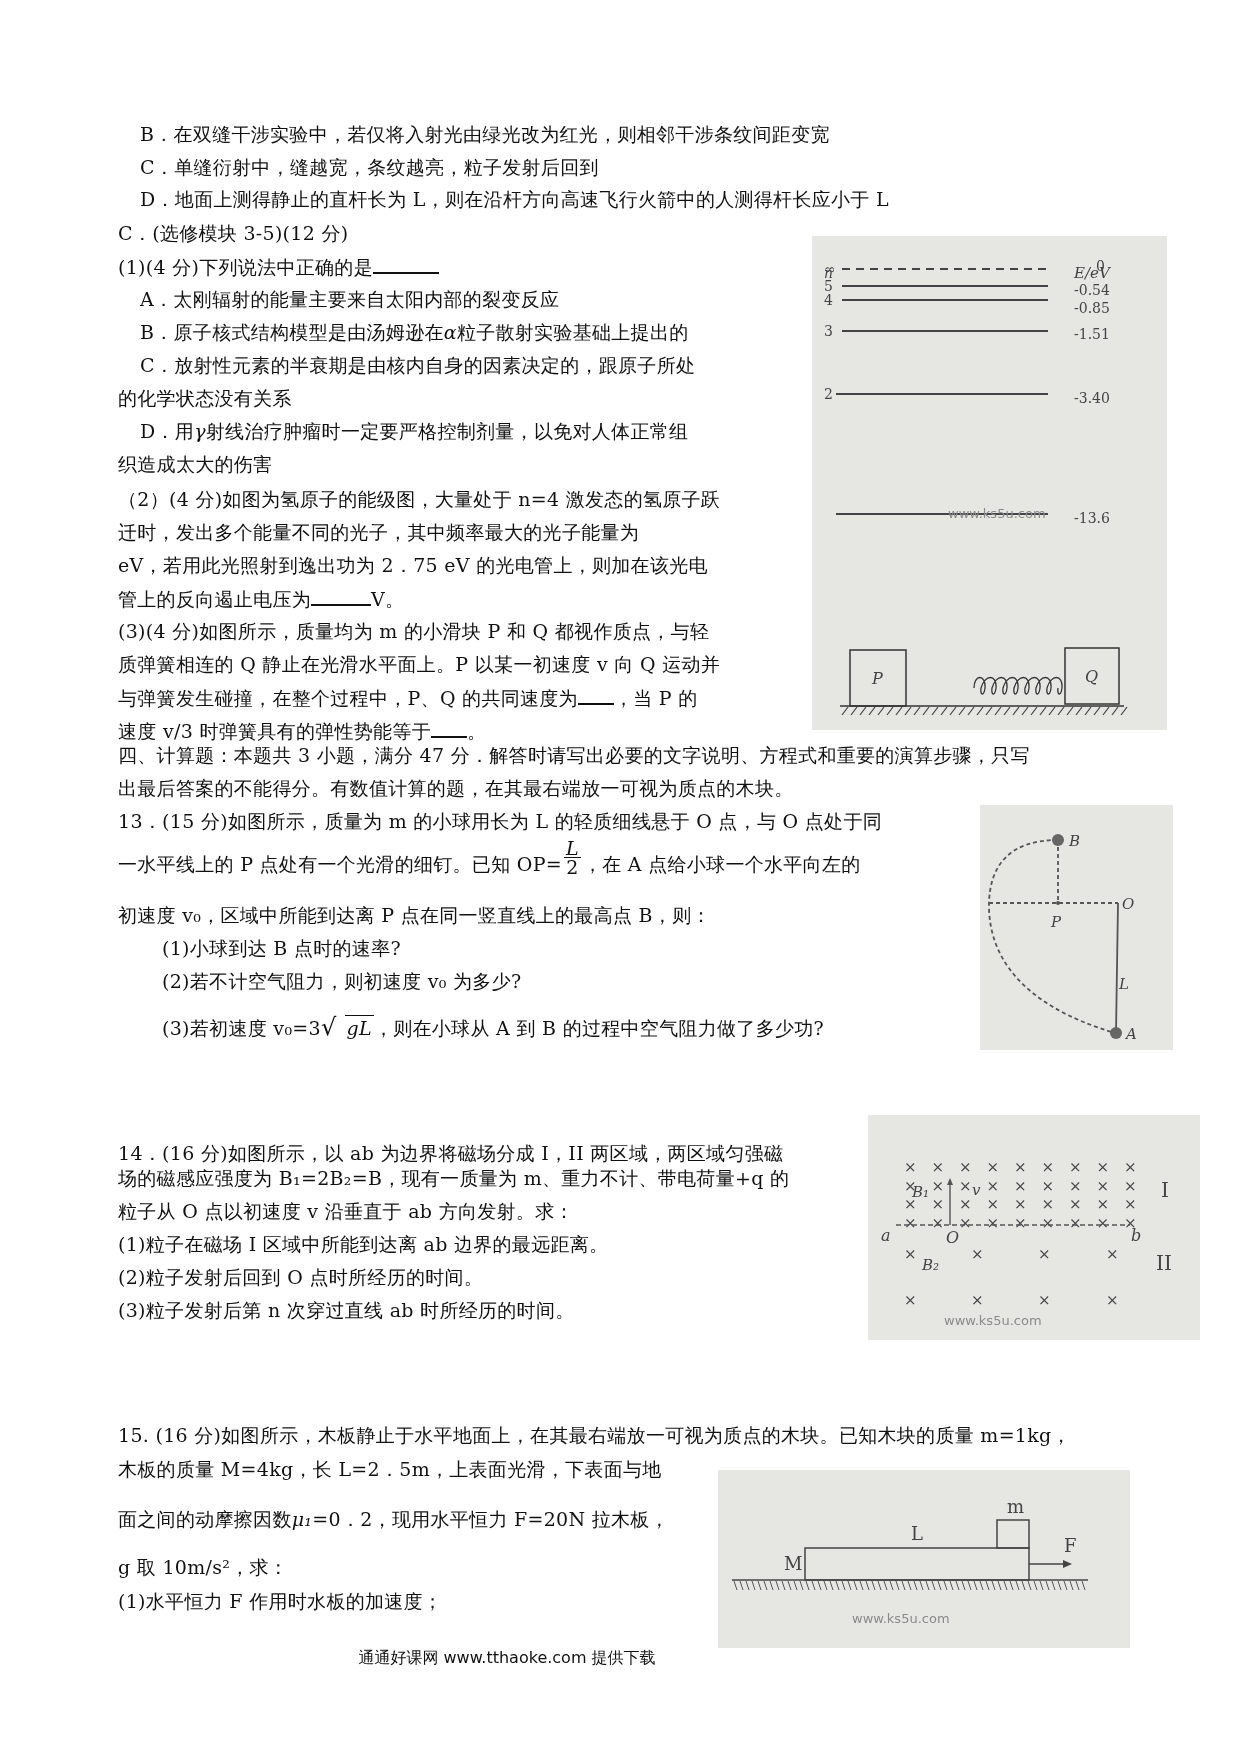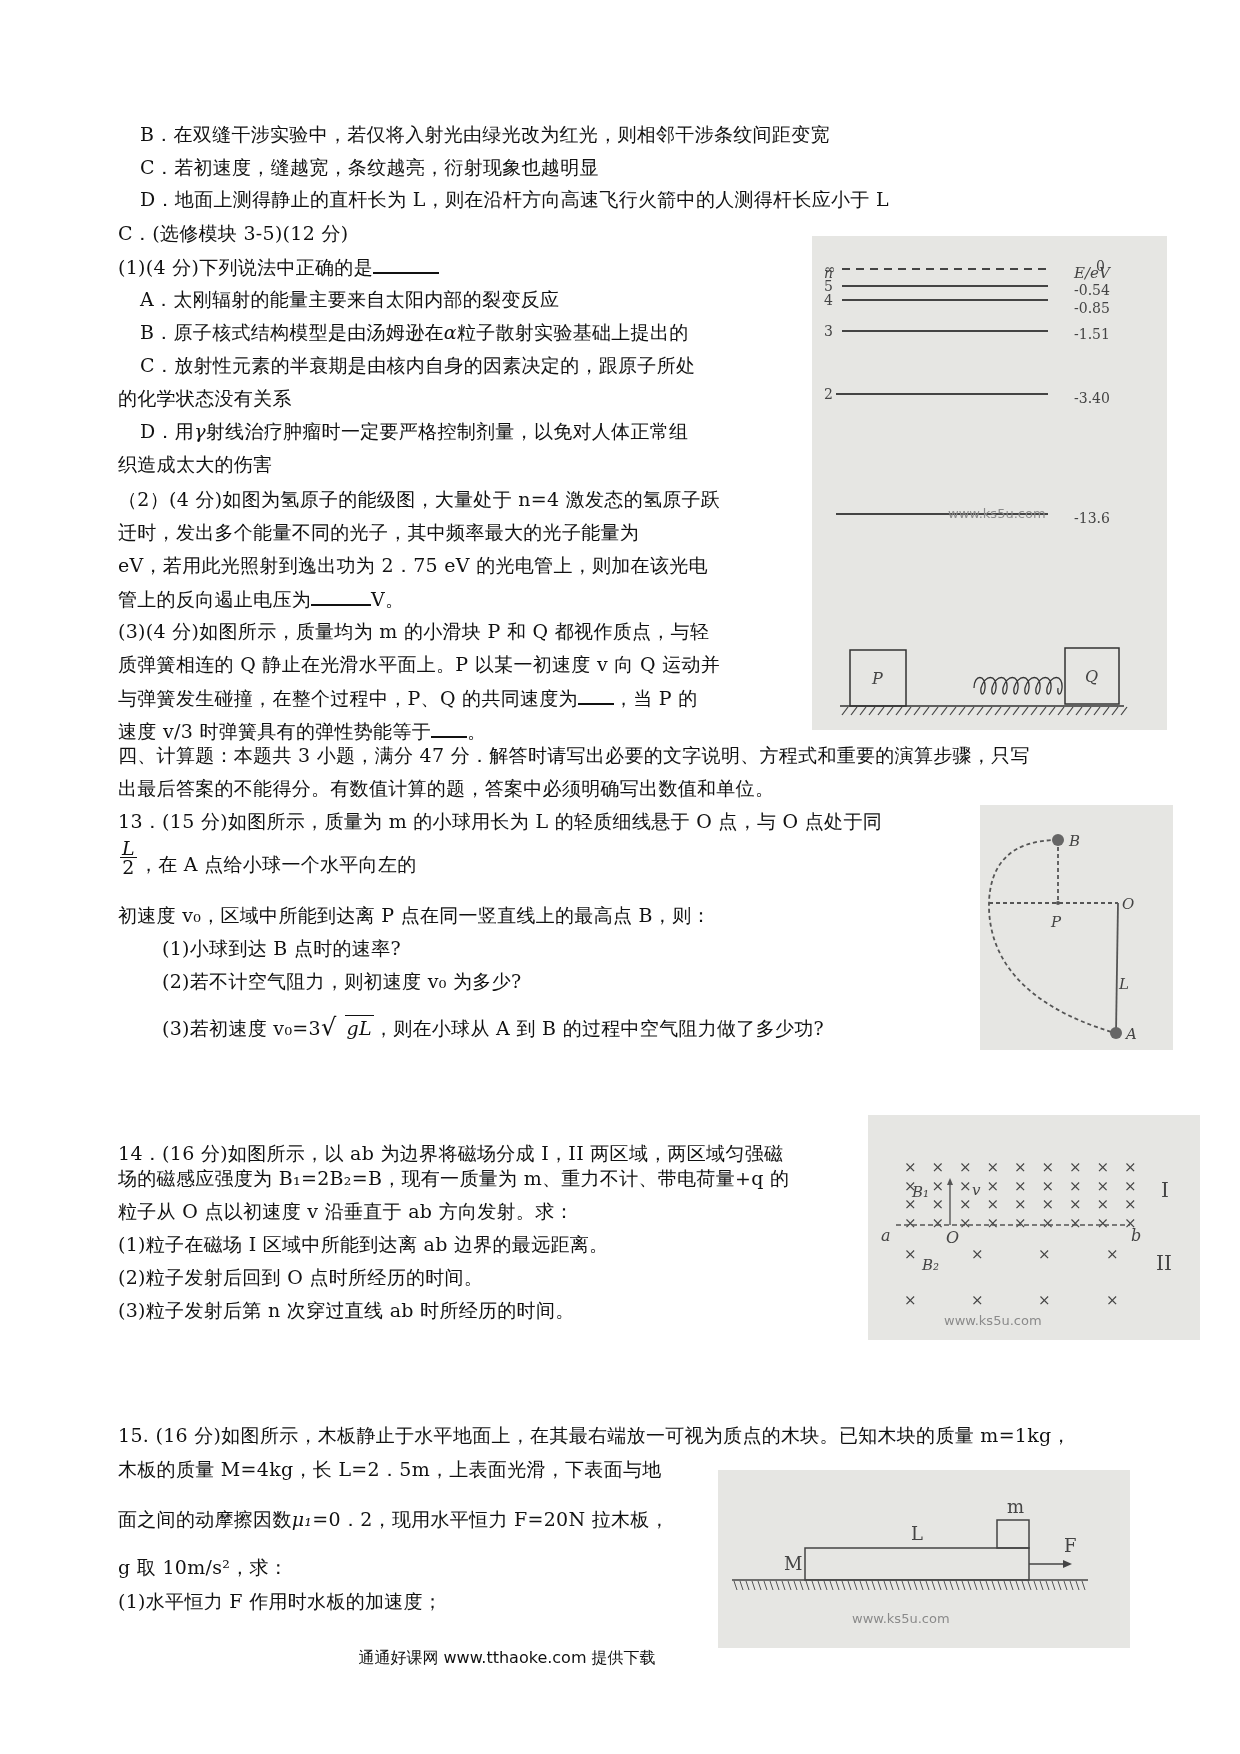--- a/index.html
+++ b/index.html
@@ -14,21 +14,21 @@
   .frac { display: inline-block; vertical-align: middle; text-align: center; line-height: 18px; margin: 0 2px; }
   .frac .num { display: block; border-bottom: 1.5px solid #111; padding: 0 2px; font-style: italic; }
   .frac .den { display: block; }
   .sqrt { display: inline-block; border-top: 1.5px solid #111; font-style: italic; padding: 0 2px; margin-left: 8px; }
   .footer { position: absolute; left: 0; width: 1014px; text-align: center; font-family: "DejaVu Sans", sans-serif; font-size: 16px; }
 </style>
 </head>
 <body>
 
 <div class="line" style="left:140px; top:122px;">B．在双缝干涉实验中，若仅将入射光由绿光改为红光，则相邻干涉条纹间距变宽</div>
-<div class="line" style="left:140px; top:155px;">C．若初速度，缝越宽，条纹越亮，衍射现象也越明显</div>
+<div class="line" style="left:140px; top:155px;">C．单缝衍射中，缝越宽，条纹越亮，粒子发射后回到</div>
 <div class="line" style="left:140px; top:187px;">D．地面上测得静止的直杆长为 L，则在沿杆方向高速飞行火箭中的人测得杆长应小于 L</div>
 
 <div class="line" style="left:118px; top:221px;">C．(选修模块 3-5)(12 分)</div>
 <div class="line" style="left:118px; top:254px;text-align:right;"><span>(1)(4 分)下列说法中正确的是</span><span class="blank" style="width:66px;"></span></div>
 <div class="line" style="left:140px; top:287px;">A．太刚辐射的能量主要来自太阳内部的裂变反应</div>
 <div class="line" style="left:140px; top:320px;"><span>B．原子核式结构模型是由汤姆逊在</span><i>α</i><span>粒子散射实验基础上提出的</span></div>
 <div class="line" style="left:140px; top:353px;text-align:center;">C．放射性元素的半衰期是由核内自身的因素决定的，跟原子所处</div>
 <div class="line" style="left:118px; top:386px;">的化学状态没有关系</div>
 <div class="line" style="left:140px; top:419px;"><span>D．用</span><i>γ</i><span>射线治疗肿瘤时一定要严格控制剂量，以免对人体正常组</span></div>
 <div class="line" style="left:118px; top:452px;">织造成太大的伤害</div>
@@ -105,24 +105,24 @@
         <line x1="279" y1="471" x2="273" y2="479" stroke="#444" stroke-width="1.2"></line>
         <line x1="288" y1="471" x2="282" y2="479" stroke="#444" stroke-width="1.2"></line>
         <line x1="297" y1="471" x2="291" y2="479" stroke="#444" stroke-width="1.2"></line>
         <line x1="306" y1="471" x2="300" y2="479" stroke="#444" stroke-width="1.2"></line>
         <line x1="315" y1="471" x2="309" y2="479" stroke="#444" stroke-width="1.2"></line>
       </g>
   </svg>
 </div>
 
 <div class="line" style="left:118px; top:743px;">四、计算题：本题共 3 小题，满分 47 分．解答时请写出必要的文字说明、方程式和重要的演算步骤，只写</div>
-<div class="line" style="left:118px; top:776px;">出最后答案的不能得分。有数值计算的题，答案中必须明确写出数值和单位。</div>
+<div class="line" style="left:118px; top:776px;">出最后答案的不能得分。有数值计算的题，在其最右端放一可视为质点的木块。</div>
 
 <div class="line" style="left:118px; top:809px;">13．(15 分)如图所示，质量为 m 的小球用长为 L 的轻质细线悬于 O 点，与 O 点处于同</div>
-<div class="line" style="left:118px; top:852px;"><span class="frac" style="margin-top:-18px;"><span class="num">L</span><span class="den">2</span></span><span>，在 A 点给小球一个水平向左的</span></div>
+<div class="line" style="left:118px; top:852px;"><span>一水平线上的 P 点处有一个光滑的细钉。已知 OP=</span><span class="frac" style="margin-top:-18px;"><span class="num">L</span><span class="den">2</span></span><span>，在 A 点给小球一个水平向左的</span></div>
 <div class="line" style="left:118px; top:903px;">初速度 v₀，区域中所能到达离 P 点在同一竖直线上的最高点 B，则：</div>
 <div class="line" style="left:162px; top:936px;">(1)小球到达 B 点时的速率?</div>
 <div class="line" style="left:162px; top:969px;">(2)若不计空气阻力，则初速度 v₀ 为多少?</div>
 <div class="line" style="left:162px; top:1015px;"><span>(3)若初速度 v₀=3</span><span style="font-size:24px;">√</span><span class="sqrt">gL</span><span>，则在小球从 A 到 B 的过程中空气阻力做了多少功?</span></div>
 
 <div class="fig" style="left:980px; top:805px; width:193px; height:245px;">
   <svg width="193" height="245" viewBox="0 0 193 245">
     <path d="M78 35 C 30 35, 10 60, 9 98 C 8 150, 40 200, 135 228" fill="none" stroke="#555" stroke-width="1.8" stroke-dasharray="4,3"></path>
     <line x1="9" y1="98" x2="138" y2="98" stroke="#555" stroke-width="1.8" stroke-dasharray="4,3"></line>
     <line x1="78" y1="35" x2="78" y2="98" stroke="#555" stroke-width="1.8" stroke-dasharray="4,3"></line>

